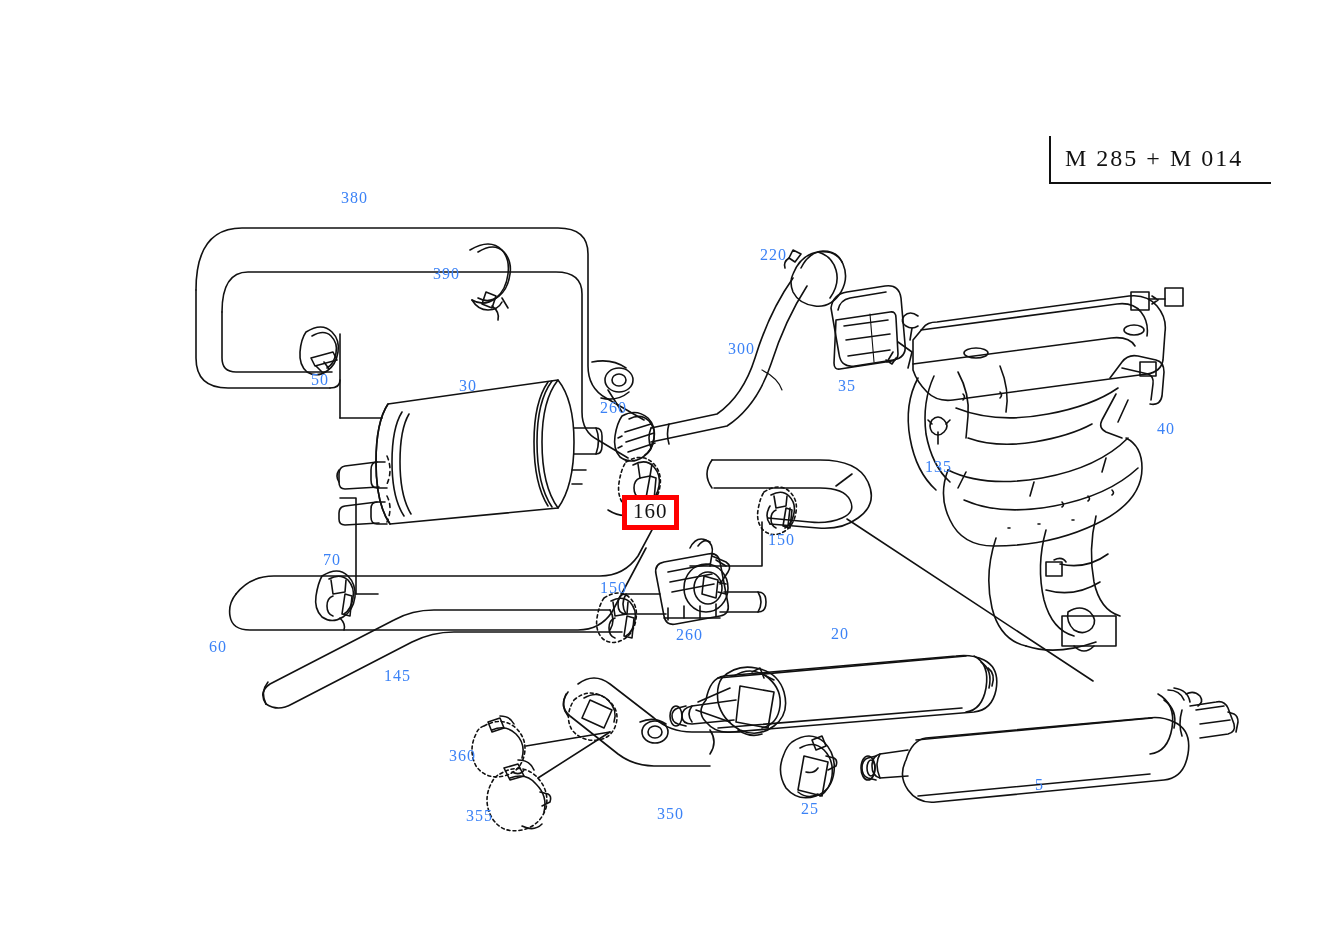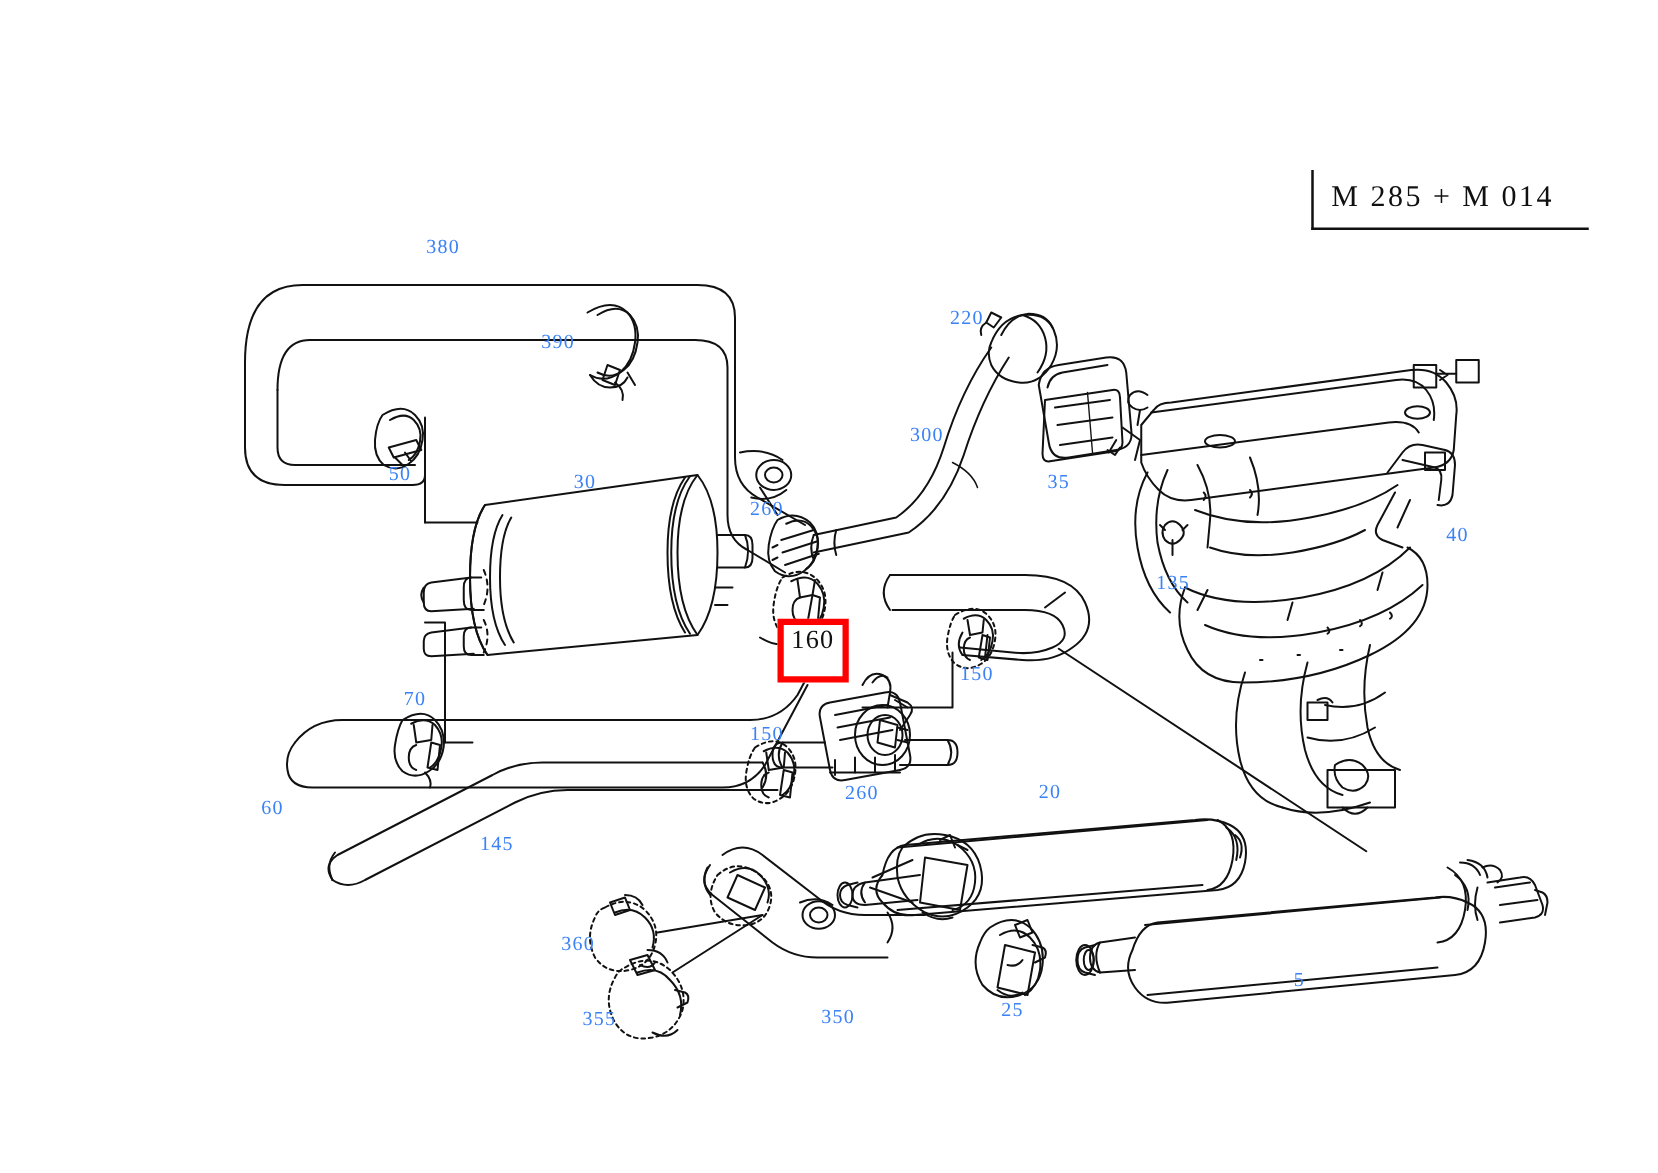--- a/index.html
+++ b/index.html
@@ -4,21 +4,21 @@
 <style>
   html,body{margin:0;padding:0;background:#ffffff;}
   body{width:1326px;height:938px;overflow:hidden;
        font-family:"Liberation Serif", serif;}
   #stage{position:relative;width:1326px;height:938px;background:#fff;}
   svg#dwg{position:absolute;left:0;top:0;width:1326px;height:938px;}
   .lbl{position:absolute;font-family:"Liberation Serif",serif;font-size:16px;
        color:#3b82f6;letter-spacing:1px;white-space:nowrap;line-height:1;}
   .lbl-hi{position:absolute;font-family:"Liberation Serif",serif;font-size:21px;
        color:#111;letter-spacing:1px;white-space:nowrap;line-height:1;
-       background:#ffffff;border:5px solid #FF0000;padding:1px 6px 19px 6px;}
+       background:#ffffff;border:5px solid #FF0000;padding:1px 6px 3px 6px;}
   #titlebox{position:absolute;left:1049px;top:136px;width:222px;height:48px;
        border-left:2px solid #111;border-bottom:2px solid #111;
        box-sizing:border-box;}
   #titlebox .t{position:absolute;left:14px;top:9px;font-size:24px;
        font-family:"Liberation Serif",serif;color:#111;letter-spacing:2px;
        white-space:nowrap;}
 </style>
 </head>
 <body>
 

